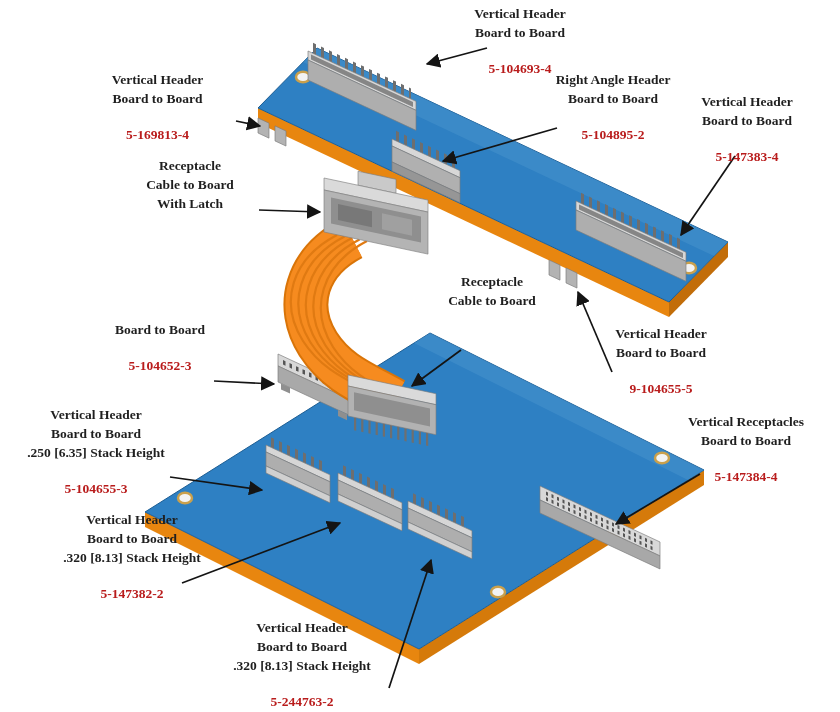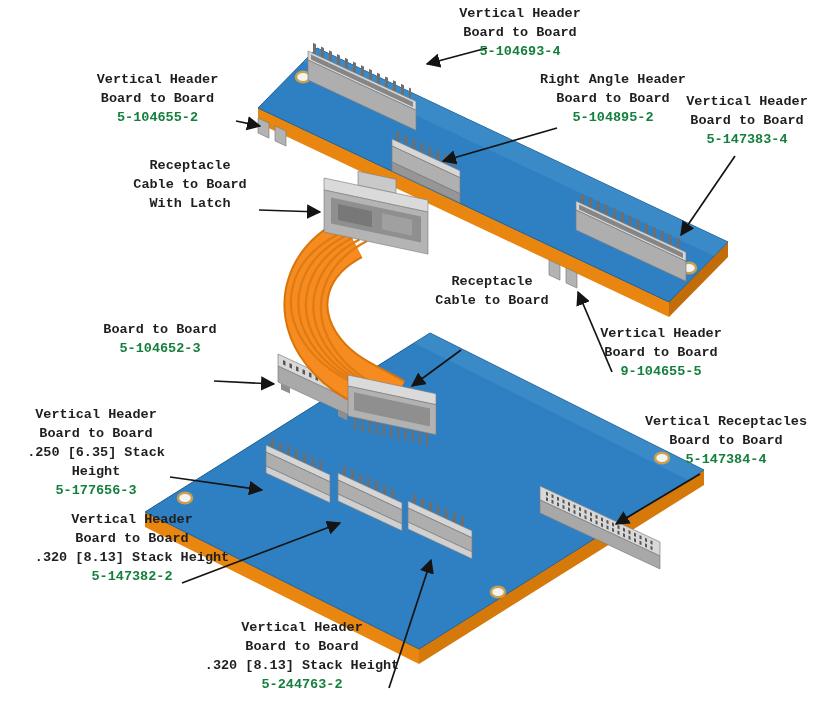--- a/index.html
+++ b/index.html
@@ -1,26 +1,26 @@
 <!DOCTYPE html>
 <html><head>
 <meta charset="utf-8">
 <style>
   html,body{margin:0;padding:0;background:#ffffff;}
   .stage{
     position:relative;width:840px;height:712px;overflow:hidden;background:#ffffff;
-    font-family:Liberation Mono, monospace;
+    font-family:Liberation Serif, serif;
   }
   svg.art{position:absolute;left:0;top:0;}
   .callout{
     position:absolute;text-align:center;font-weight:bold;font-size:13.5px;
     line-height:19px;color:#1f1f1f;z-index:2;
   }
   .callout .ln{display:block;}
-  .callout .pn{display:block;color:#15803d;margin-top:0;text-decoration:none;cursor:pointer;}
+  .callout .pn{display:block;color:#b91c1c;margin-top:17px;text-decoration:none;cursor:pointer;}
 </style>
 </head>
 <body>
 
 <div class="stage">
 
   <svg class="art" width="840" height="712" viewBox="0 0 840 712">
     <defs>
       <marker id="ah" viewBox="0 0 10 10" refX="9" refY="5" markerWidth="8.5" markerHeight="8.5" orient="auto">
         <path d="M0,0 L10,5 L0,10 Z" fill="#141414"></path>
@@ -159,21 +159,21 @@
 
   <div class="callout" style="left:440px;top:4px;width:160px">
     <span class="ln">Vertical Header</span>
     <span class="ln">Board to Board</span>
     <a class="pn">5-104693-4</a>
   </div>
 
   <div class="callout" style="left:75px;top:70px;width:165px">
     <span class="ln">Vertical Header</span>
     <span class="ln">Board to Board</span>
-    <a class="pn">5-104655-2</a>
+    <a class="pn">5-169813-4</a>
   </div>
 
   <div class="callout" style="left:528px;top:70px;width:170px">
     <span class="ln">Right Angle Header</span>
     <span class="ln">Board to Board</span>
     <a class="pn">5-104895-2</a>
   </div>
 
   <div class="callout" style="left:668px;top:92px;width:158px">
     <span class="ln">Vertical Header</span>
@@ -200,36 +200,36 @@
   <div class="callout" style="left:582px;top:324px;width:158px">
     <span class="ln">Vertical Header</span>
     <span class="ln">Board to Board</span>
     <a class="pn">9-104655-5</a>
   </div>
 
   <div class="callout" style="left:0px;top:405px;width:192px">
     <span class="ln">Vertical Header</span>
     <span class="ln">Board to Board</span>
     <span class="ln">.250 [6.35] Stack Height</span>
-    <a class="pn">5-177656-3</a>
+    <a class="pn">5-104655-3</a>
   </div>
 
   <div class="callout" style="left:28px;top:510px;width:208px">
     <span class="ln">Vertical Header</span>
     <span class="ln">Board to Board</span>
     <span class="ln">.320 [8.13] Stack Height</span>
     <a class="pn">5-147382-2</a>
   </div>
 
   <div class="callout" style="left:198px;top:618px;width:208px">
     <span class="ln">Vertical Header</span>
     <span class="ln">Board to Board</span>
     <span class="ln">.320 [8.13] Stack Height</span>
     <a class="pn">5-244763-2</a>
   </div>
 
-  <div class="callout" style="left:632px;top:412px;width:188px">
+  <div class="callout" style="left:652px;top:412px;width:188px">
     <span class="ln">Vertical Receptacles</span>
     <span class="ln">Board to Board</span>
     <a class="pn">5-147384-4</a>
   </div>
 
 </div>
 
 </body></html>

